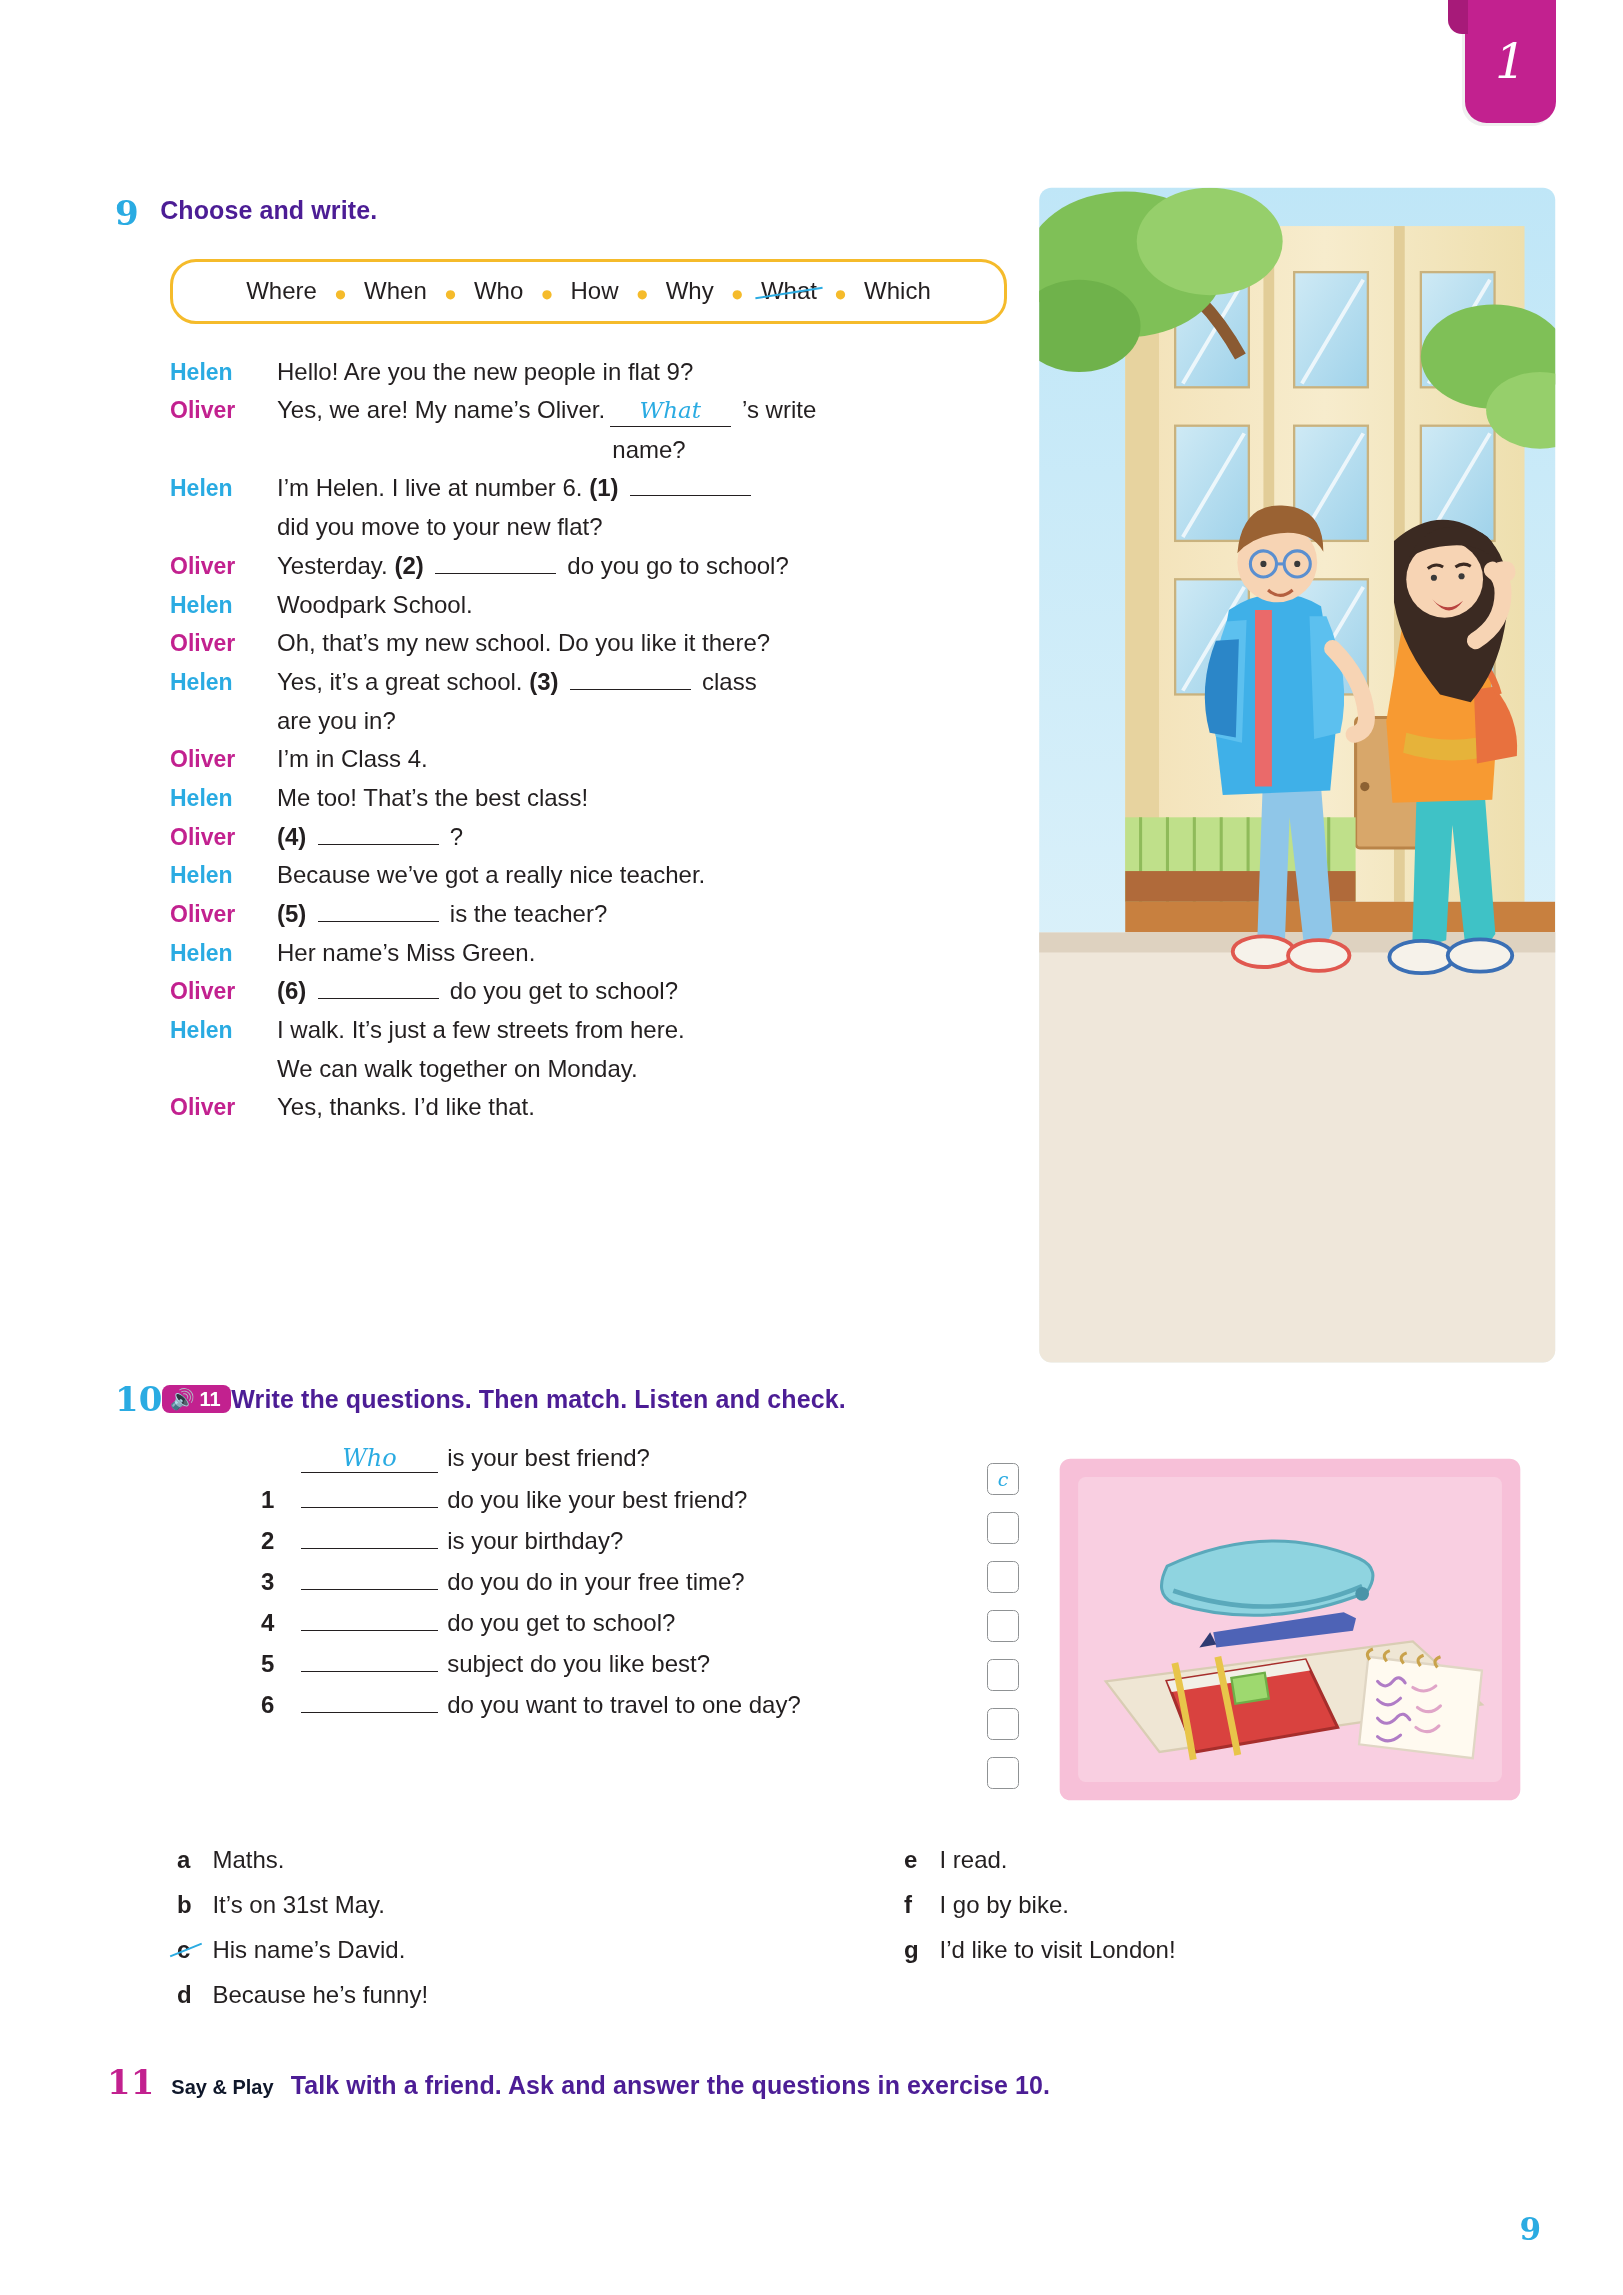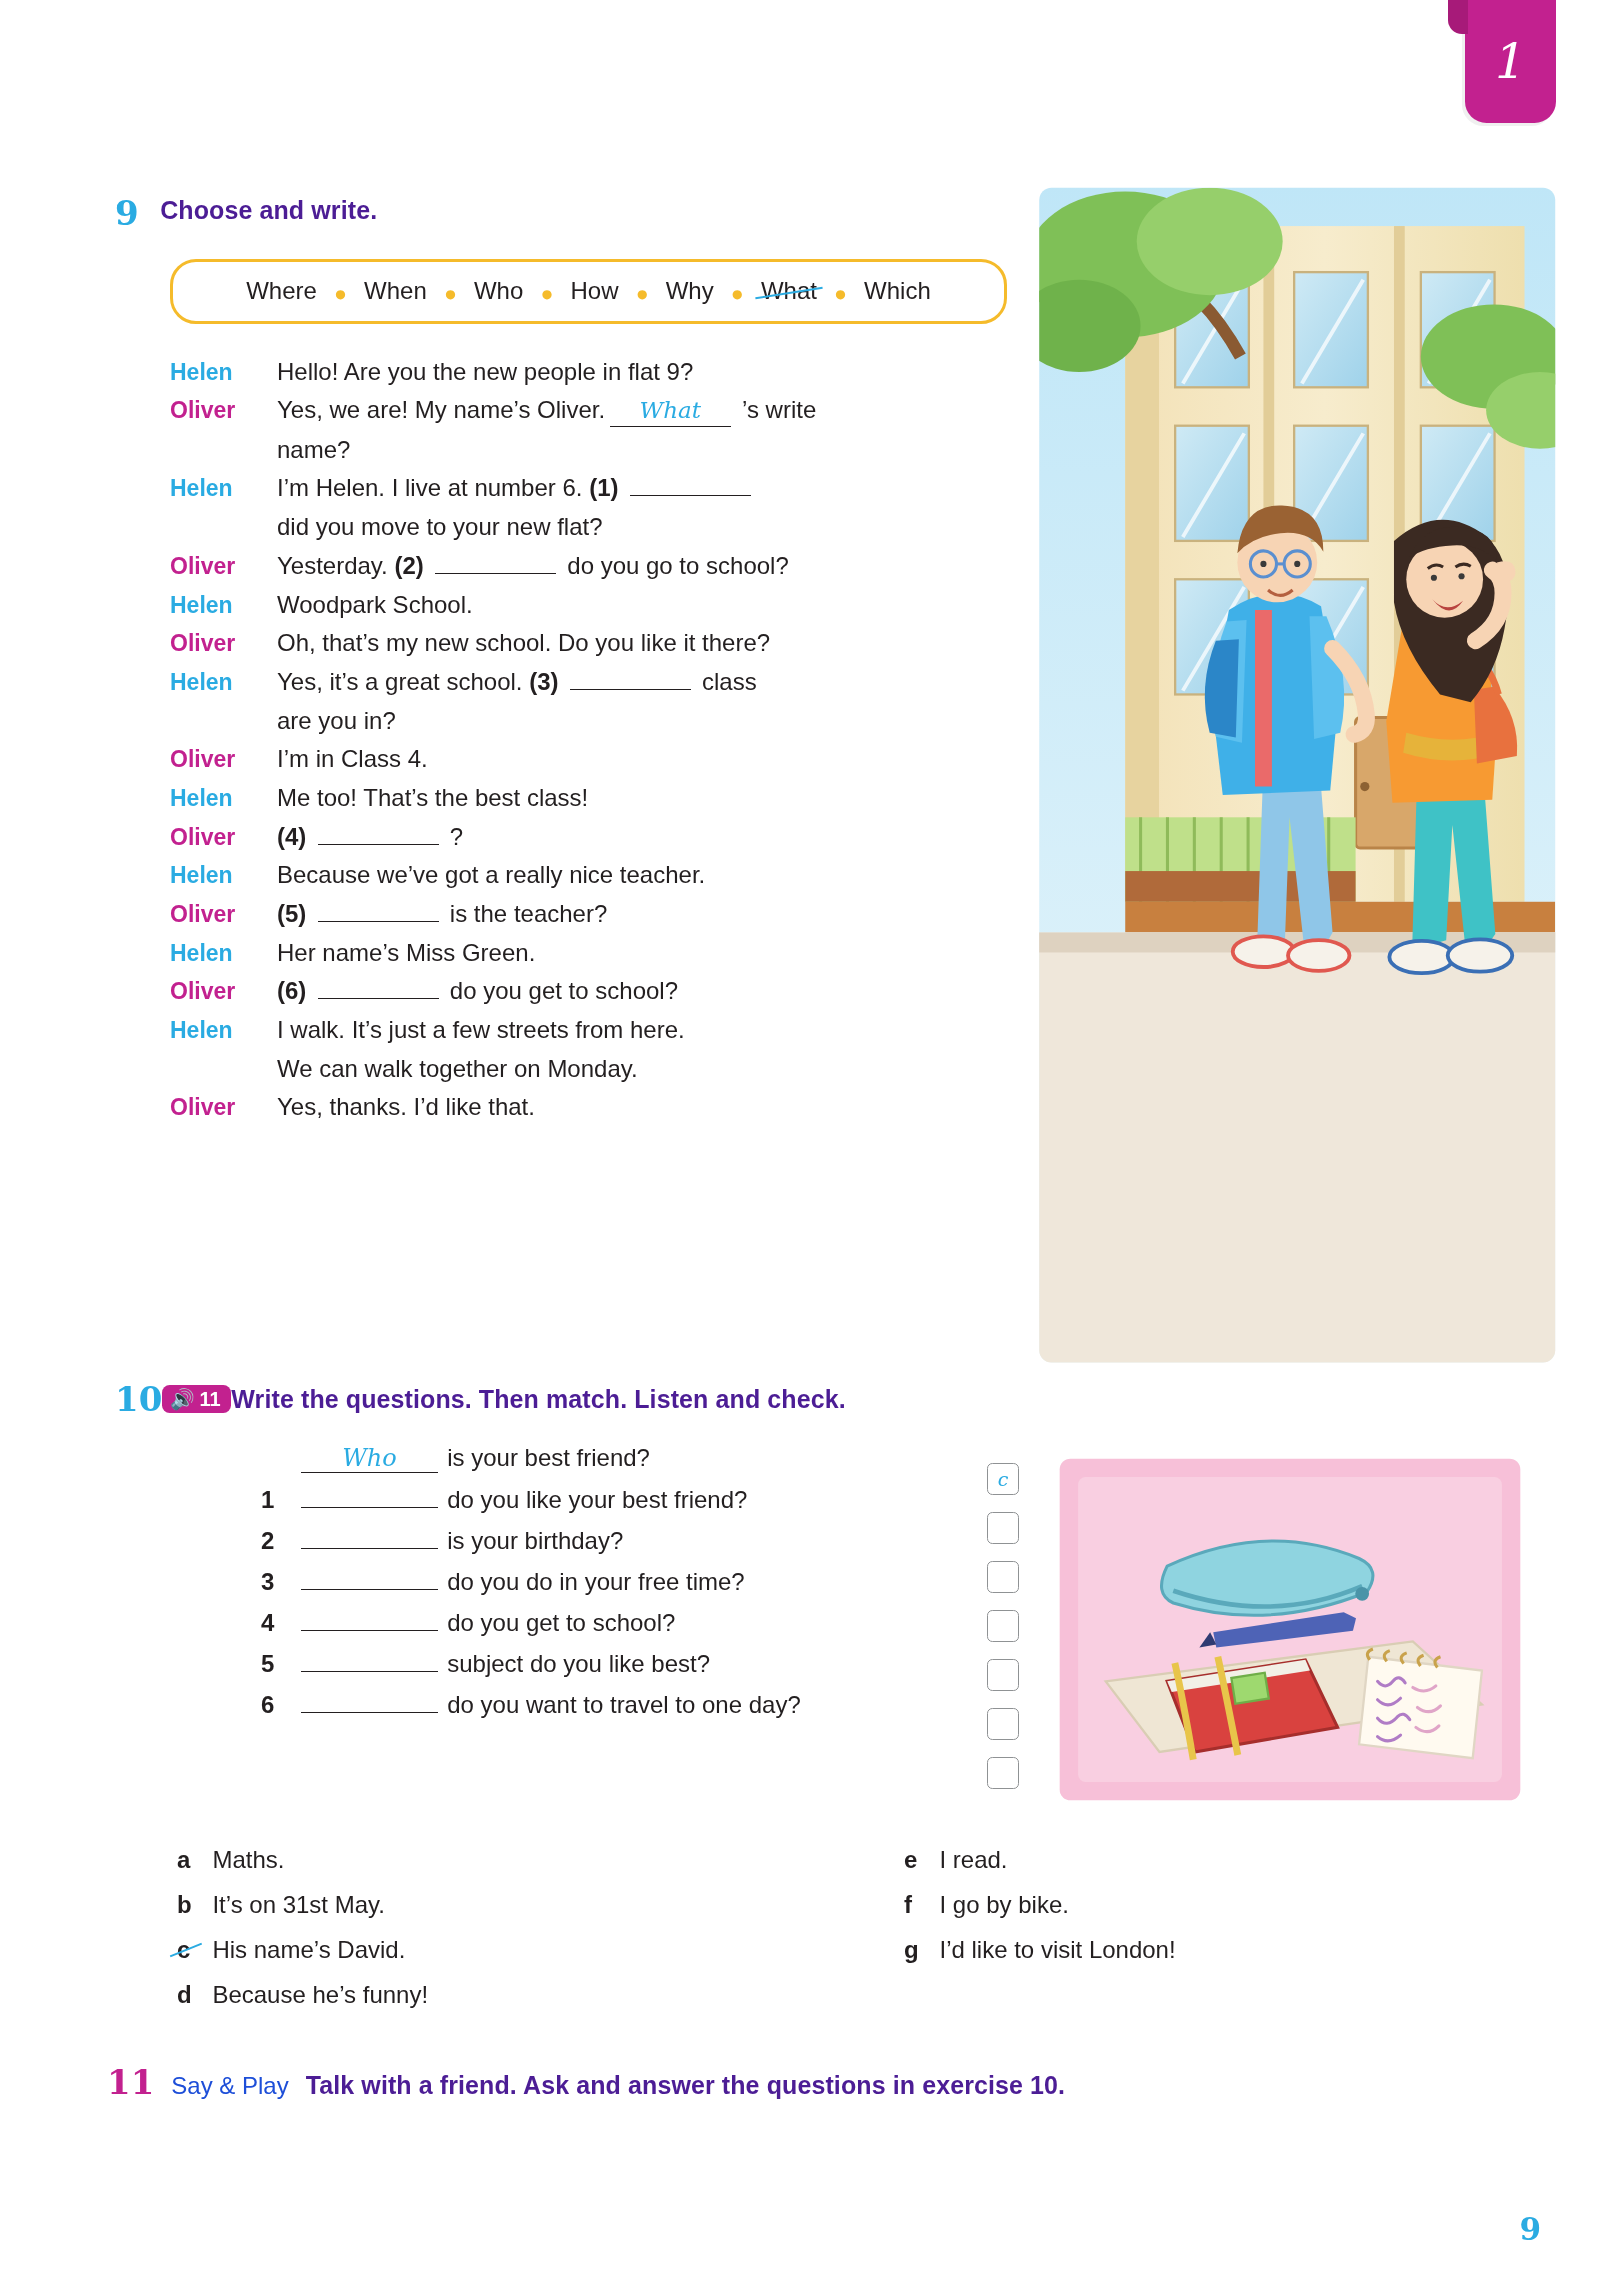--- a/index.html
+++ b/index.html
@@ -190,21 +190,21 @@
   .ans-letter.struck::after {
     content: "";
     position: absolute;
     left: -7.7px; right: -7.7px; top: 48%;
     height: 2.3px; background: #2aabe2;
     transform: rotate(-22deg);
   }
 
   
   #ex11 { position: absolute; left: 107px; top: 2065px; display: flex; align-items: baseline; gap: 17px; }
-  .sayplay { color: #1d4ed8; font-weight: normal; font-size: 24px; }
+  .sayplay { color: #0f172a; font-weight: bold; font-size: 20px; }
 
   .folio {
     position: absolute;
     right: 83px; bottom: 48px;
     font-family: "DejaVu Serif", serif;
     font-weight: bold;
     font-size: 31px;
     color: #2aabe2;
   }
 </style>
@@ -241,21 +241,21 @@
 
     <div class="dialogue" id="dialogue">
         <div class="d-row">
           <span class="d-speaker helen">Helen</span>
           <span class="d-text"><span>Hello! Are you the new people in flat 9?</span></span>
         </div>
         <div class="d-row">
           <span class="d-speaker oliver">Oliver</span>
           <span class="d-text"><span>Yes, we are! My name’s Oliver.</span><span class="answer">What</span><span> ’s write</span></span>
         </div>
-        <div class="d-cont" style="margin-bottom: 7px;">name?</div>
+        <div class="d-cont" style="margin-bottom: 7px; text-align: center;">name?</div>
         <div class="d-row">
           <span class="d-speaker helen">Helen</span>
           <span class="d-text"><span>I’m Helen. I live at number 6.</span><span class="num"> (1) </span><span class="blank"></span></span>
         </div>
         <div class="d-cont" style="margin-bottom: 7px;">did you move to your new flat?</div>
         <div class="d-row">
           <span class="d-speaker oliver">Oliver</span>
           <span class="d-text"><span>Yesterday.</span><span class="num"> (2) </span><span class="blank"></span><span> do you go to school?</span></span>
         </div>
         <div class="d-row">

